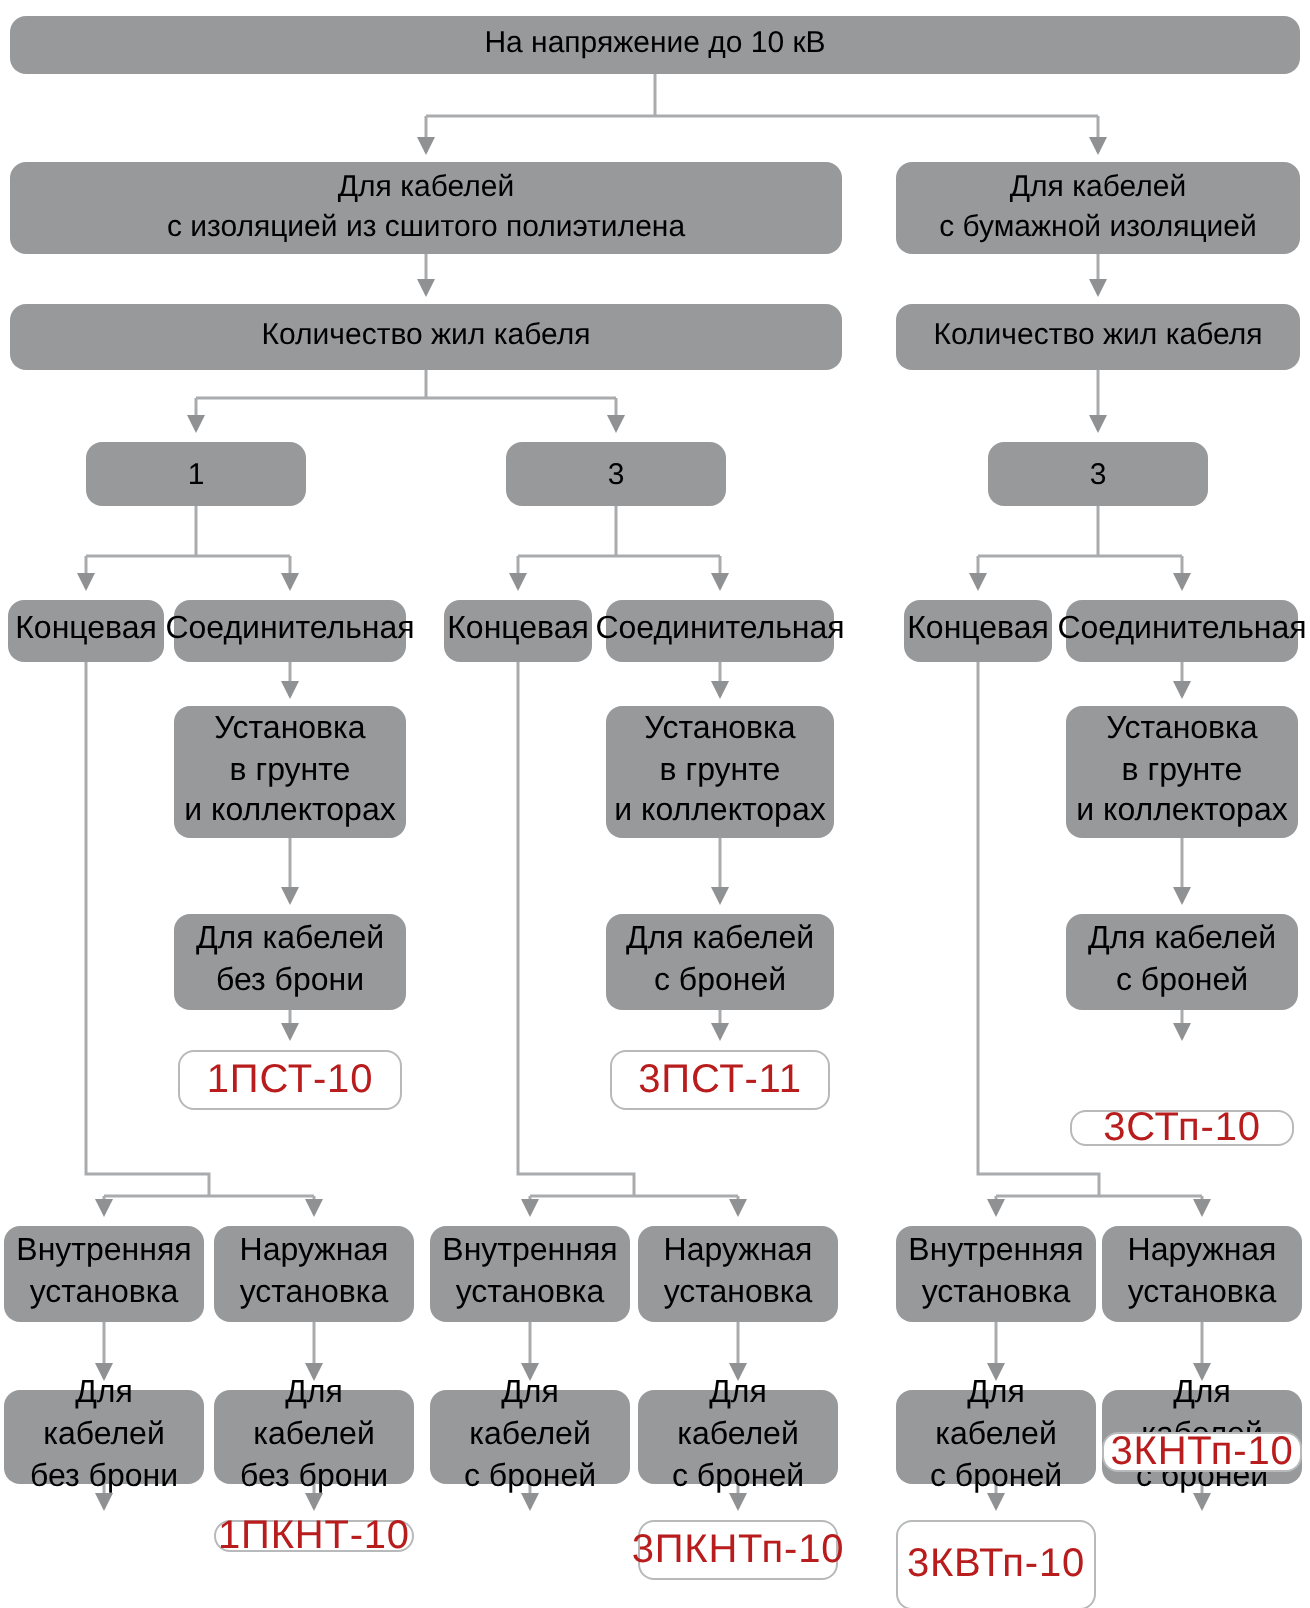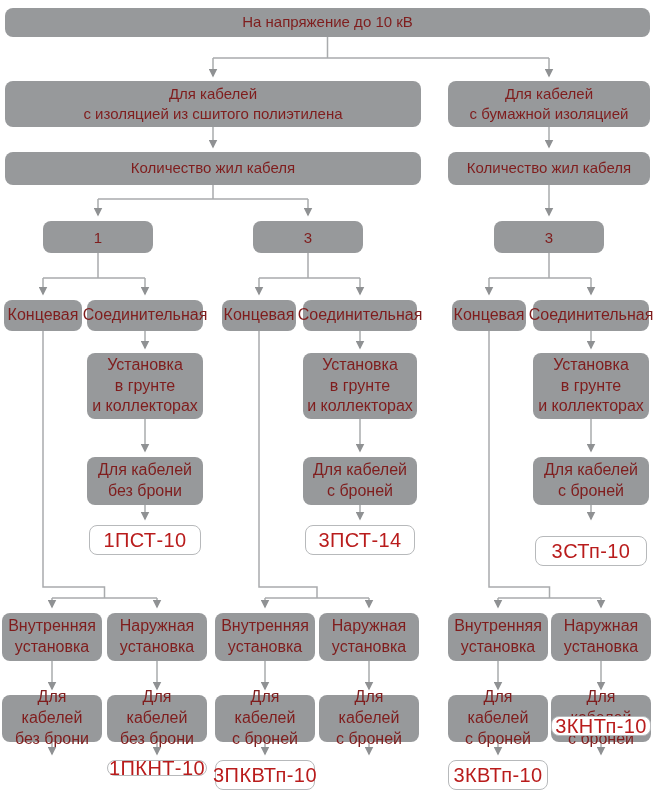--- a/index.html
+++ b/index.html
@@ -2,21 +2,21 @@
 <html><head>
 <meta charset="utf-8">
 <style>
   html,body{margin:0;padding:0;background:#ffffff;}
   .stage{
     position:relative;width:655px;height:804px;background:#ffffff;
     font-family:"Liberation Sans", sans-serif;overflow:hidden;
   }
   .stage svg{position:absolute;left:0;top:0;}
   .node{
-    position:absolute;background:#97999b;color:#7f1d1d;border-radius:8px;
+    position:absolute;background:#97999b;color:#000000;border-radius:8px;
     display:flex;align-items:center;justify-content:center;text-align:center;
     white-space:pre-line;box-sizing:border-box;padding:2px 4px;z-index:2;
   }
   .lg{font-size:15px;line-height:1.35;}
   .sm{font-size:16px;line-height:1.3;}
   .num{font-size:15px;}
   .result{
     position:absolute;background:#ffffff;border:1.5px solid #b7b9bb;border-radius:8px;
     color:#b91c1c;display:flex;align-items:center;justify-content:center;text-align:center;
     font-size:20px;letter-spacing:0.4px;box-sizing:border-box;z-index:2;
@@ -122,22 +122,22 @@
 и коллекторах</div>
 
   <div class="node sm" style="left:87px;top:457px;width:116px;height:48px">Для кабелей
 без брони</div>
   <div class="node sm" style="left:303px;top:457px;width:114px;height:48px">Для кабелей
 с броней</div>
   <div class="node sm" style="left:533px;top:457px;width:116px;height:48px">Для кабелей
 с броней</div>
 
   <div class="result" style="left:89px;top:525px;width:112px;height:30px">1ПСТ-10</div>
-  <div class="result" style="left:305px;top:525px;width:110px;height:30px">3ПСТ-14</div>
-  <div class="result" style="left:535px;top:536px;width:112px;height:30px">3СТп-10</div>
+  <div class="result" style="left:305px;top:525px;width:110px;height:30px">3ПСТ-11</div>
+  <div class="result" style="left:535px;top:555px;width:112px;height:18px">3СТп-10</div>
 
   <div class="node sm" style="left:2px;top:613px;width:100px;height:48px">Внутренняя
 установка</div>
   <div class="node sm" style="left:107px;top:613px;width:100px;height:48px">Наружная
 установка</div>
   <div class="node sm" style="left:215px;top:613px;width:100px;height:48px">Внутренняя
 установка</div>
   <div class="node sm" style="left:319px;top:613px;width:100px;height:48px">Наружная
 установка</div>
   <div class="node sm" style="left:448px;top:613px;width:100px;height:48px">Внутренняя
@@ -152,17 +152,17 @@
   <div class="node sm" style="left:215px;top:695px;width:100px;height:47px">Для кабелей
 с броней</div>
   <div class="node sm" style="left:319px;top:695px;width:100px;height:47px">Для кабелей
 с броней</div>
   <div class="node sm" style="left:448px;top:695px;width:100px;height:47px">Для кабелей
 с броней</div>
   <div class="node sm" style="left:551px;top:695px;width:100px;height:47px">Для кабелей
 с броней</div>
 
   <div class="result" style="left:107px;top:760px;width:100px;height:16px">1ПКНТ-10</div>
-  <div class="result" style="left:215px;top:760px;width:100px;height:30px">3ПКВТп-10</div>
-  <div class="result" style="left:448px;top:760px;width:100px;height:30px">3КВТп-10</div>
+  <div class="result" style="left:319px;top:760px;width:100px;height:30px">3ПКНТп-10</div>
+  <div class="result" style="left:448px;top:760px;width:100px;height:45px">3КВТп-10</div>
   <div class="result" style="left:551px;top:716px;width:100px;height:20px">3КНТп-10</div>
 
 </div>
 
 </body></html>

